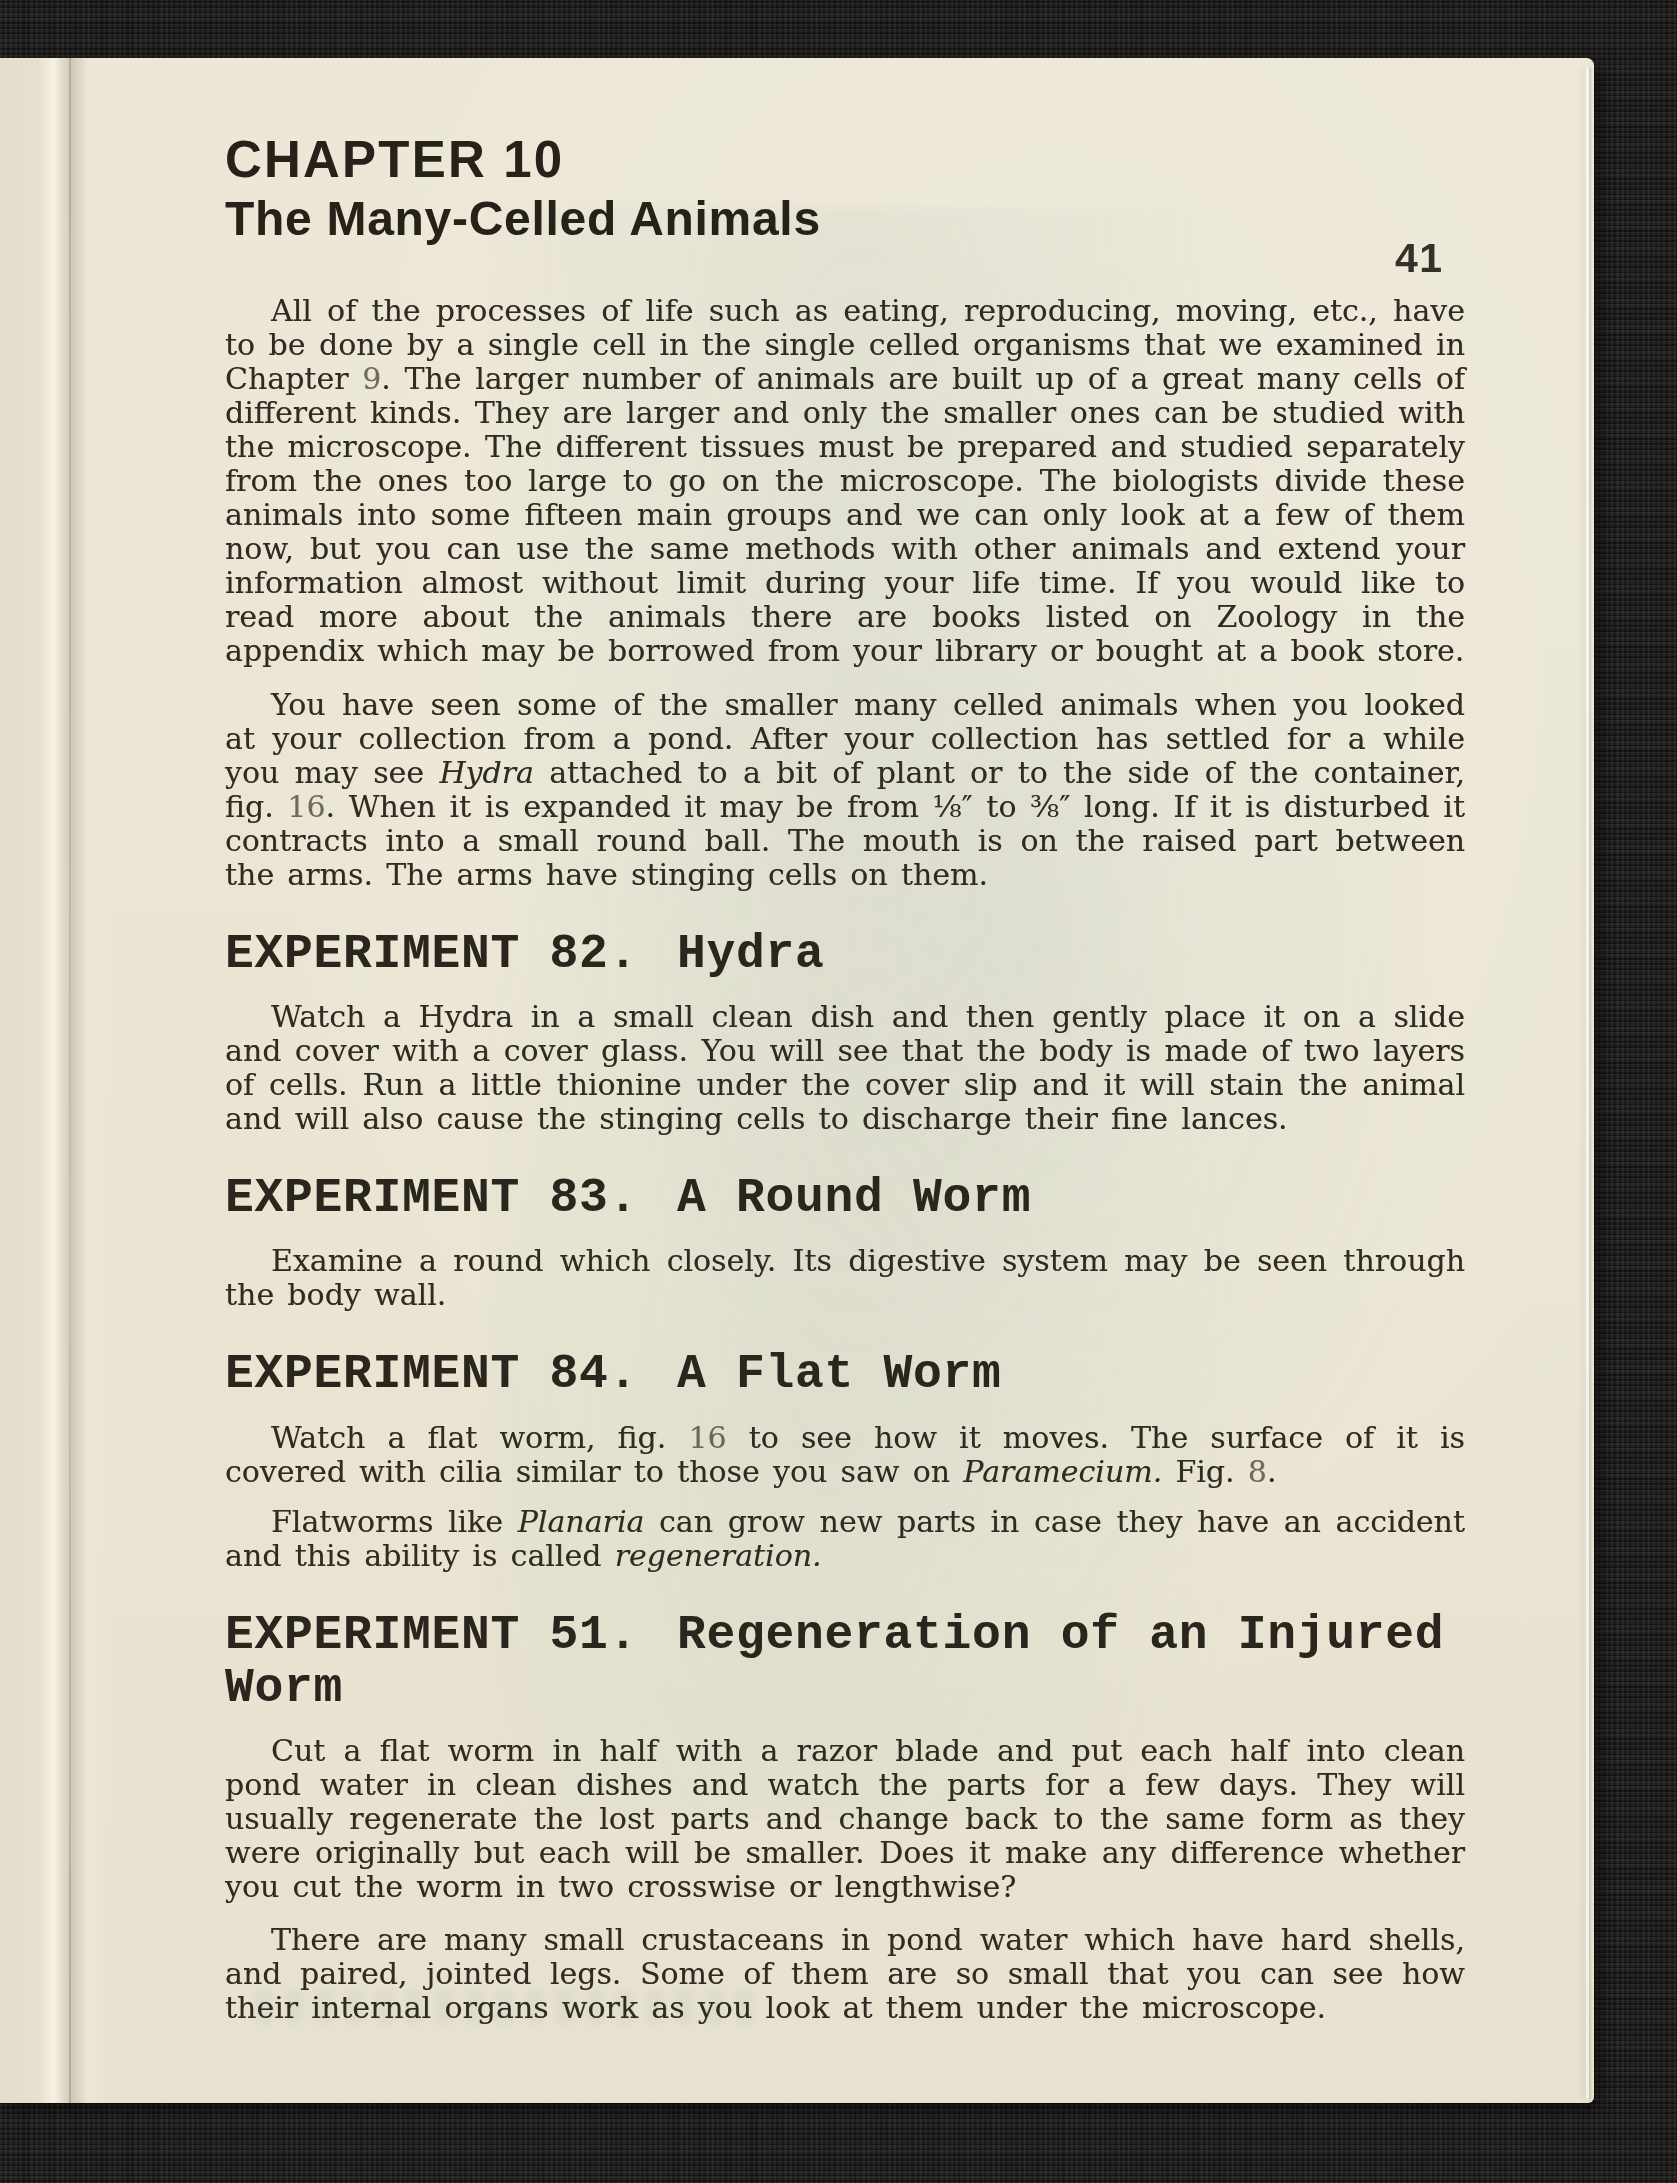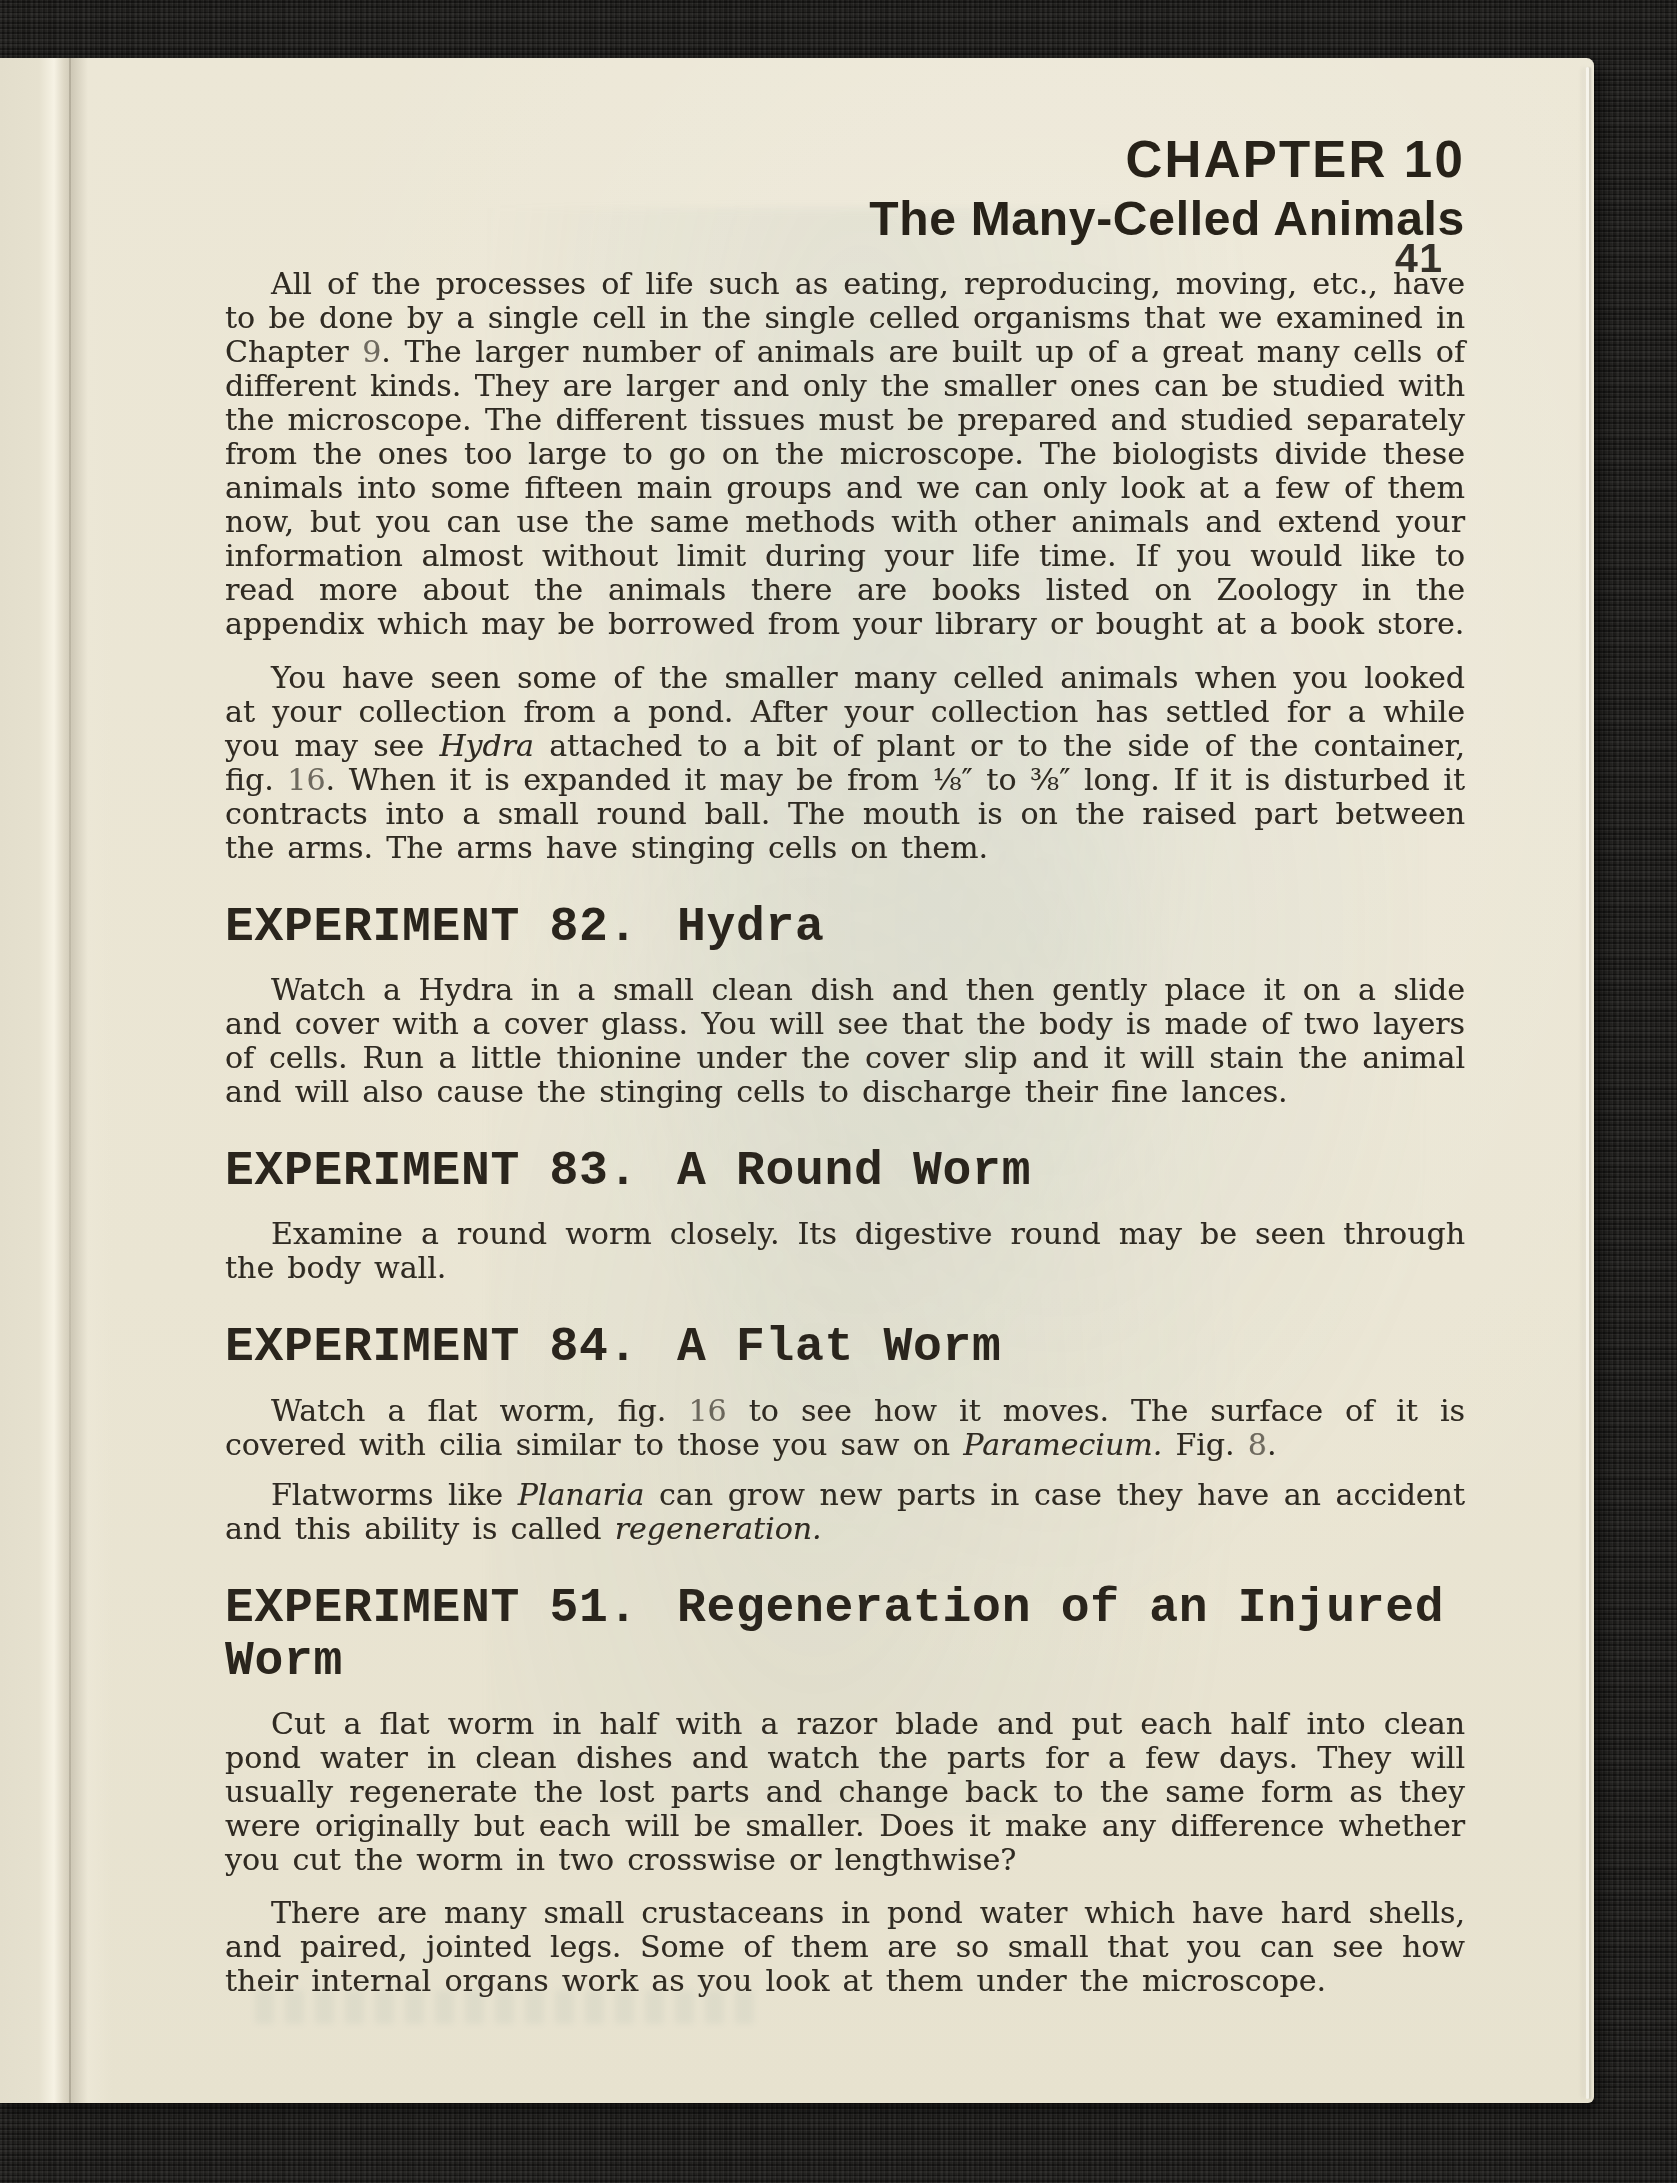--- a/index.html
+++ b/index.html
@@ -78,25 +78,25 @@
     pointer-events: none;
   }
 
   
   .content {
     position: absolute; left: 225px; top: 75px; width: 1240px;
     color: #2f2a22;
   }
 
   .chapter-head {
-    text-align: right;
+    text-align: left;
     font-family: "Liberation Sans", sans-serif;
     font-weight: bold;
     color: #272219;
-    margin-bottom: 22px;
+    margin-bottom: 49px;
   }
   .chapter-label { font-size: 51px; line-height: 1.05; letter-spacing: 2.2px; }
   .chapter-title { font-size: 48px; line-height: 1.1; margin-top: 6px; letter-spacing: 0.7px; }
 
   .page-number {
     position: absolute; left: 1395px; top: 177px;
     font-family: "Liberation Sans", sans-serif;
     font-weight: bold;
     font-size: 41px;
     color: #35312a;
@@ -148,21 +148,21 @@
         <div class="chapter-label">CHAPTER 10</div>
         <div class="chapter-title">The Many-Celled Animals</div>
       </div>
 
       <div>
           <p class="body-par"><span>All of the processes of life such as eating, reproducing, moving, etc., have to be done by a single cell in the single celled organisms that we examined in Chapter </span><span class="run-light">9</span><span>. The larger number of animals are built up of a great many cells of different kinds. They are larger and only the smaller ones can be studied with the microscope. The different tissues must be prepared and studied separately from the ones too large to go on the microscope. The biologists divide these animals into some fifteen main groups and we can only look at a few of them now, but you can use the same methods with other animals and extend your information almost without limit during your life time. If you would like to read more about the animals there are books listed on Zoology in the appendix which may be borrowed from your library or bought at a book store.</span></p>
           <p class="body-par"><span>You have seen some of the smaller many celled animals when you looked at your collection from a pond. After your collection has settled for a while you may see </span><span class="run-italic">Hydra</span><span> attached to a bit of plant or to the side of the container, fig. </span><span class="run-light">16</span><span>. When it is expanded it may be from ⅛″ to ⅜″ long. If it is disturbed it contracts into a small round ball. The mouth is on the raised part between the arms. The arms have stinging cells on them.</span></p>
           <h2 class="exp-heading"><span class="exp-number">EXPERIMENT 82.</span><span class="exp-title">Hydra</span></h2>
           <p class="body-par"><span>Watch a Hydra in a small clean dish and then gently place it on a slide and cover with a cover glass. You will see that the body is made of two layers of cells. Run a little thionine under the cover slip and it will stain the animal and will also cause the stinging cells to discharge their fine lances.</span></p>
           <h2 class="exp-heading"><span class="exp-number">EXPERIMENT 83.</span><span class="exp-title">A Round Worm</span></h2>
-          <p class="body-par"><span>Examine a round worm closely. Its digestive round may be seen through the body wall.</span></p>
+          <p class="body-par"><span>Examine a round which closely. Its digestive system may be seen through the body wall.</span></p>
           <h2 class="exp-heading"><span class="exp-number">EXPERIMENT 84.</span><span class="exp-title">A Flat Worm</span></h2>
           <p class="body-par"><span>Watch a flat worm, fig. </span><span class="run-light">16</span><span> to see how it moves. The surface of it is covered with cilia similar to those you saw on </span><span class="run-italic">Paramecium.</span><span>  Fig. </span><span class="run-light">8</span><span>.</span></p>
           <p class="body-par tight"><span>Flatworms like </span><span class="run-italic">Planaria</span><span> can grow new parts in case they have an accident and this ability is called </span><span class="run-italic">regeneration.</span></p>
           <h2 class="exp-heading"><span class="exp-number">EXPERIMENT 51.</span><span class="exp-title">Regeneration of an Injured Worm</span></h2>
           <p class="body-par"><span>Cut a flat worm in half with a razor blade and put each half into clean pond water in clean dishes and watch the parts for a few days. They will usually regenerate the lost parts and change back to the same form as they were originally but each will be smaller. Does it make any difference whether you cut the worm in two crosswise or lengthwise?</span></p>
           <p class="body-par"><span>There are many small crustaceans in pond water which have hard shells, and paired, jointed legs. Some of them are so small that you can see how their internal organs work as you look at them under the microscope.</span></p>
         </div>
     </div>
 
   </div>

